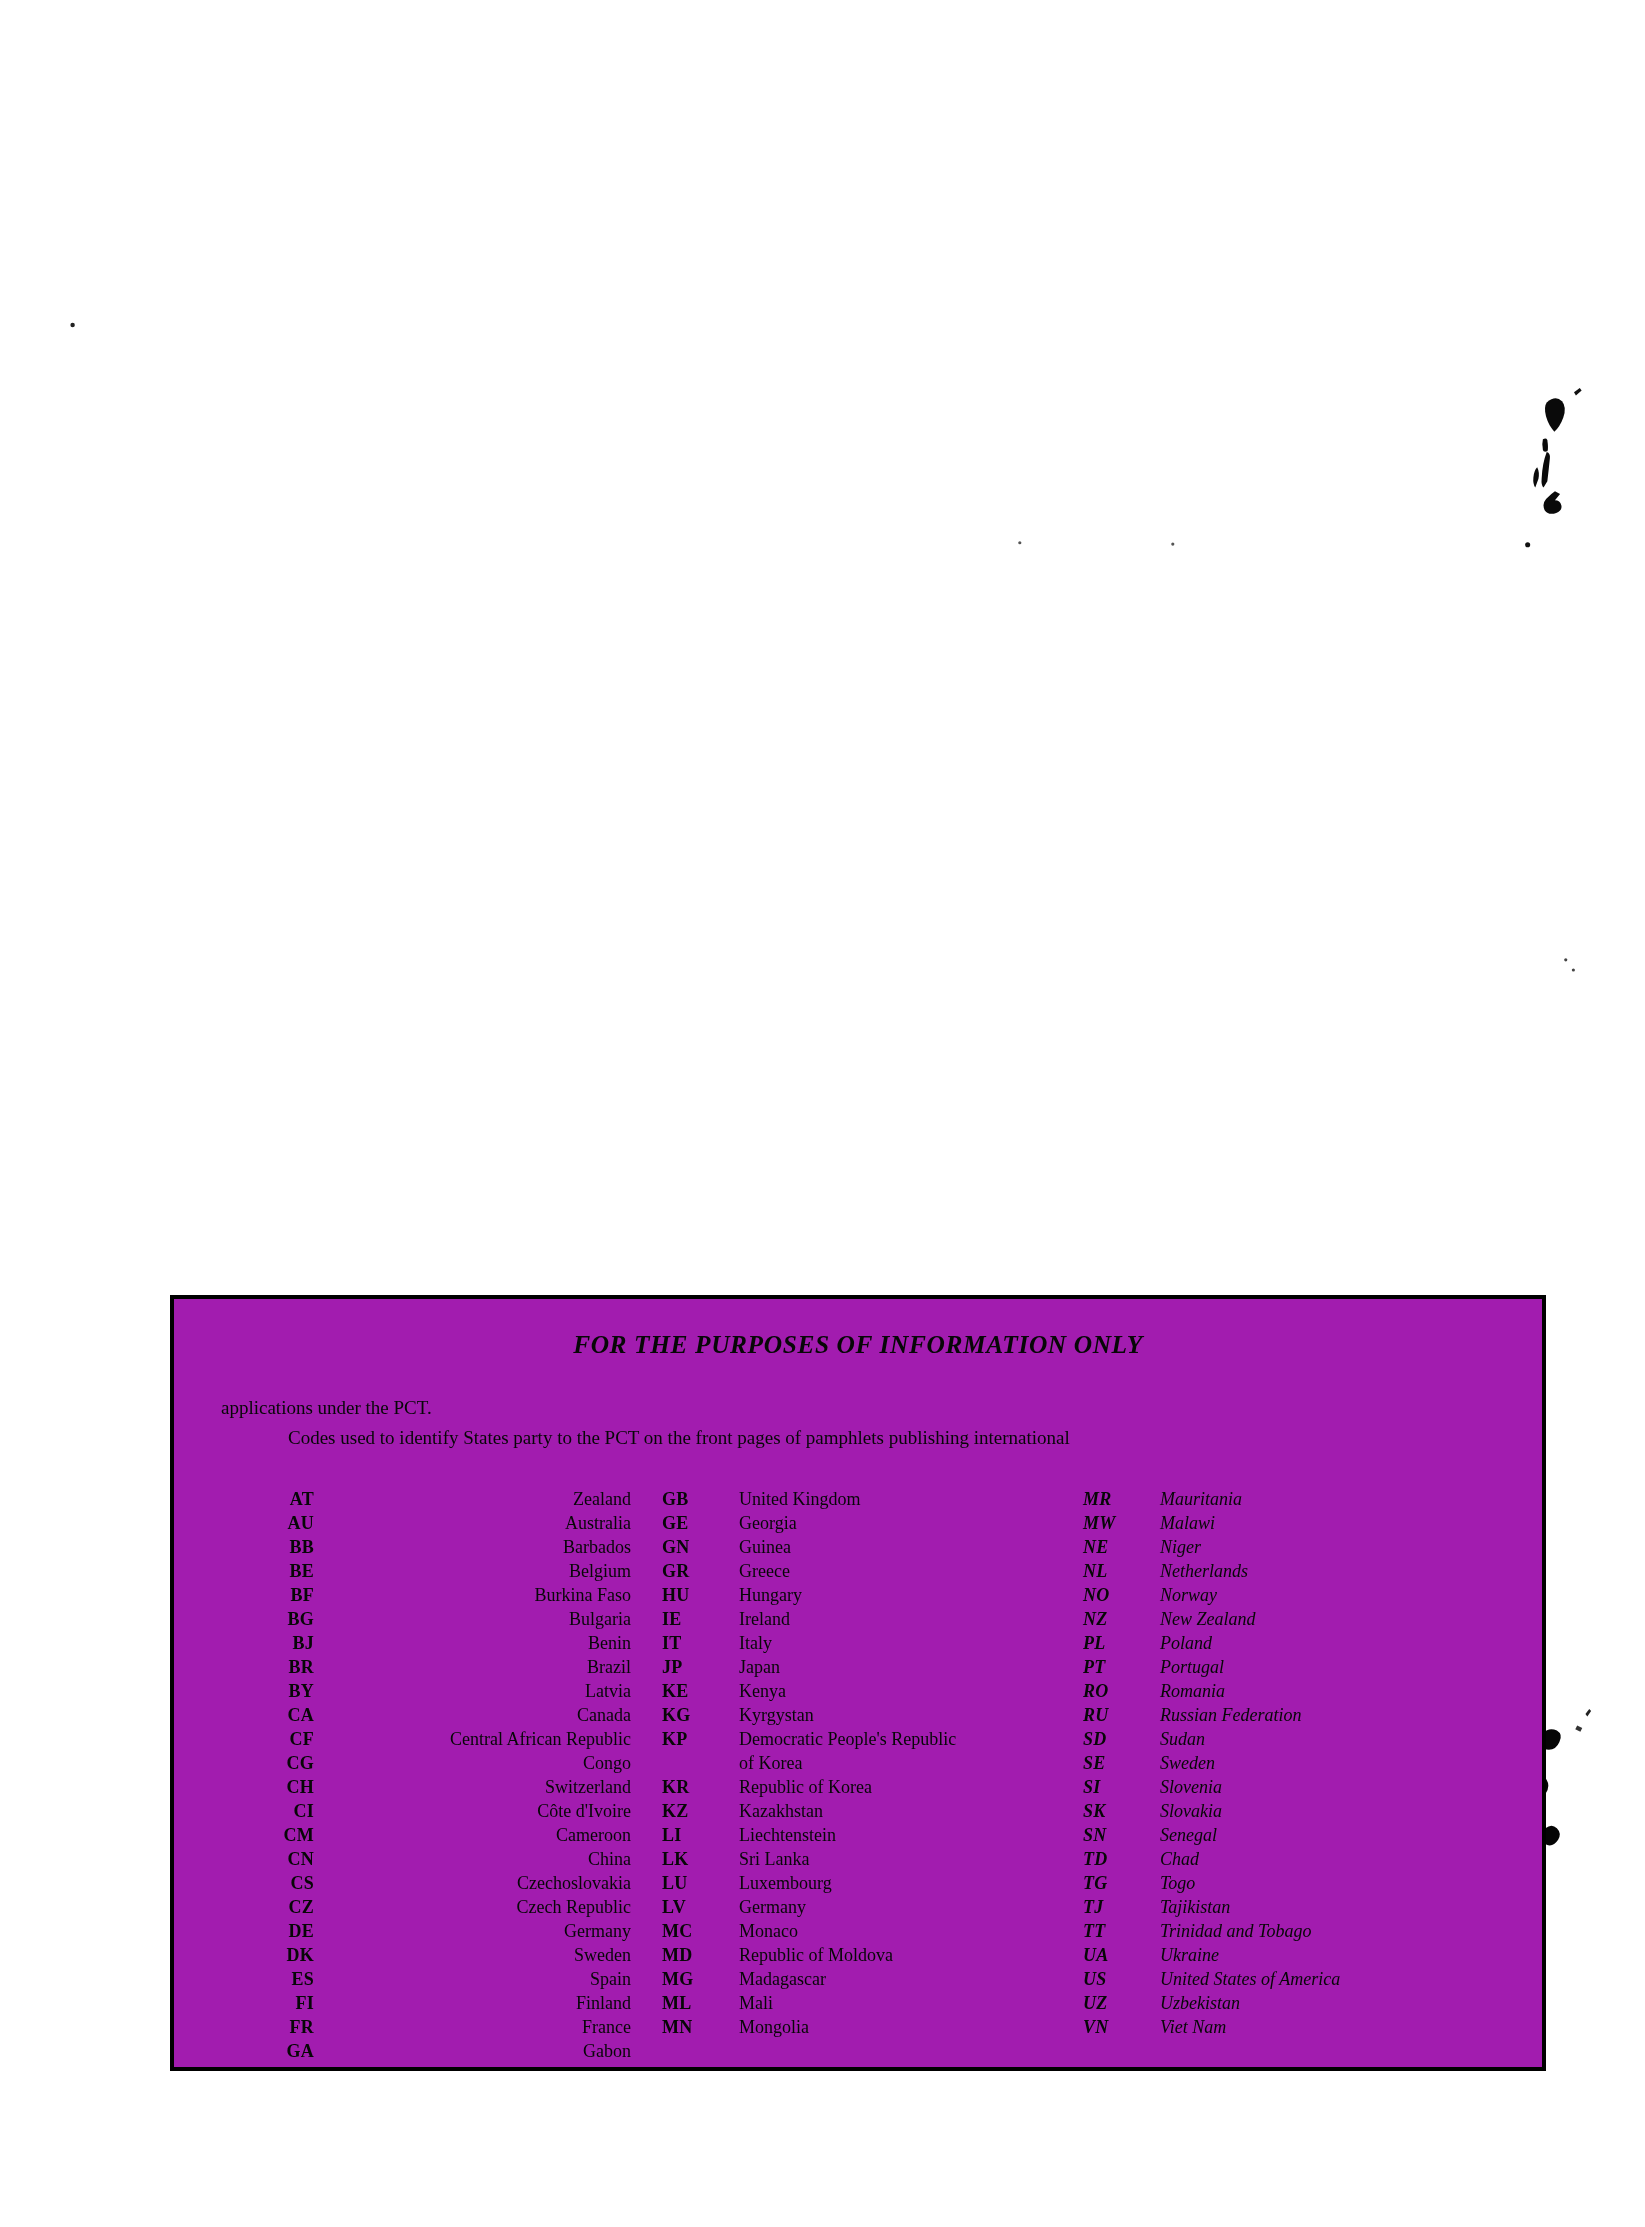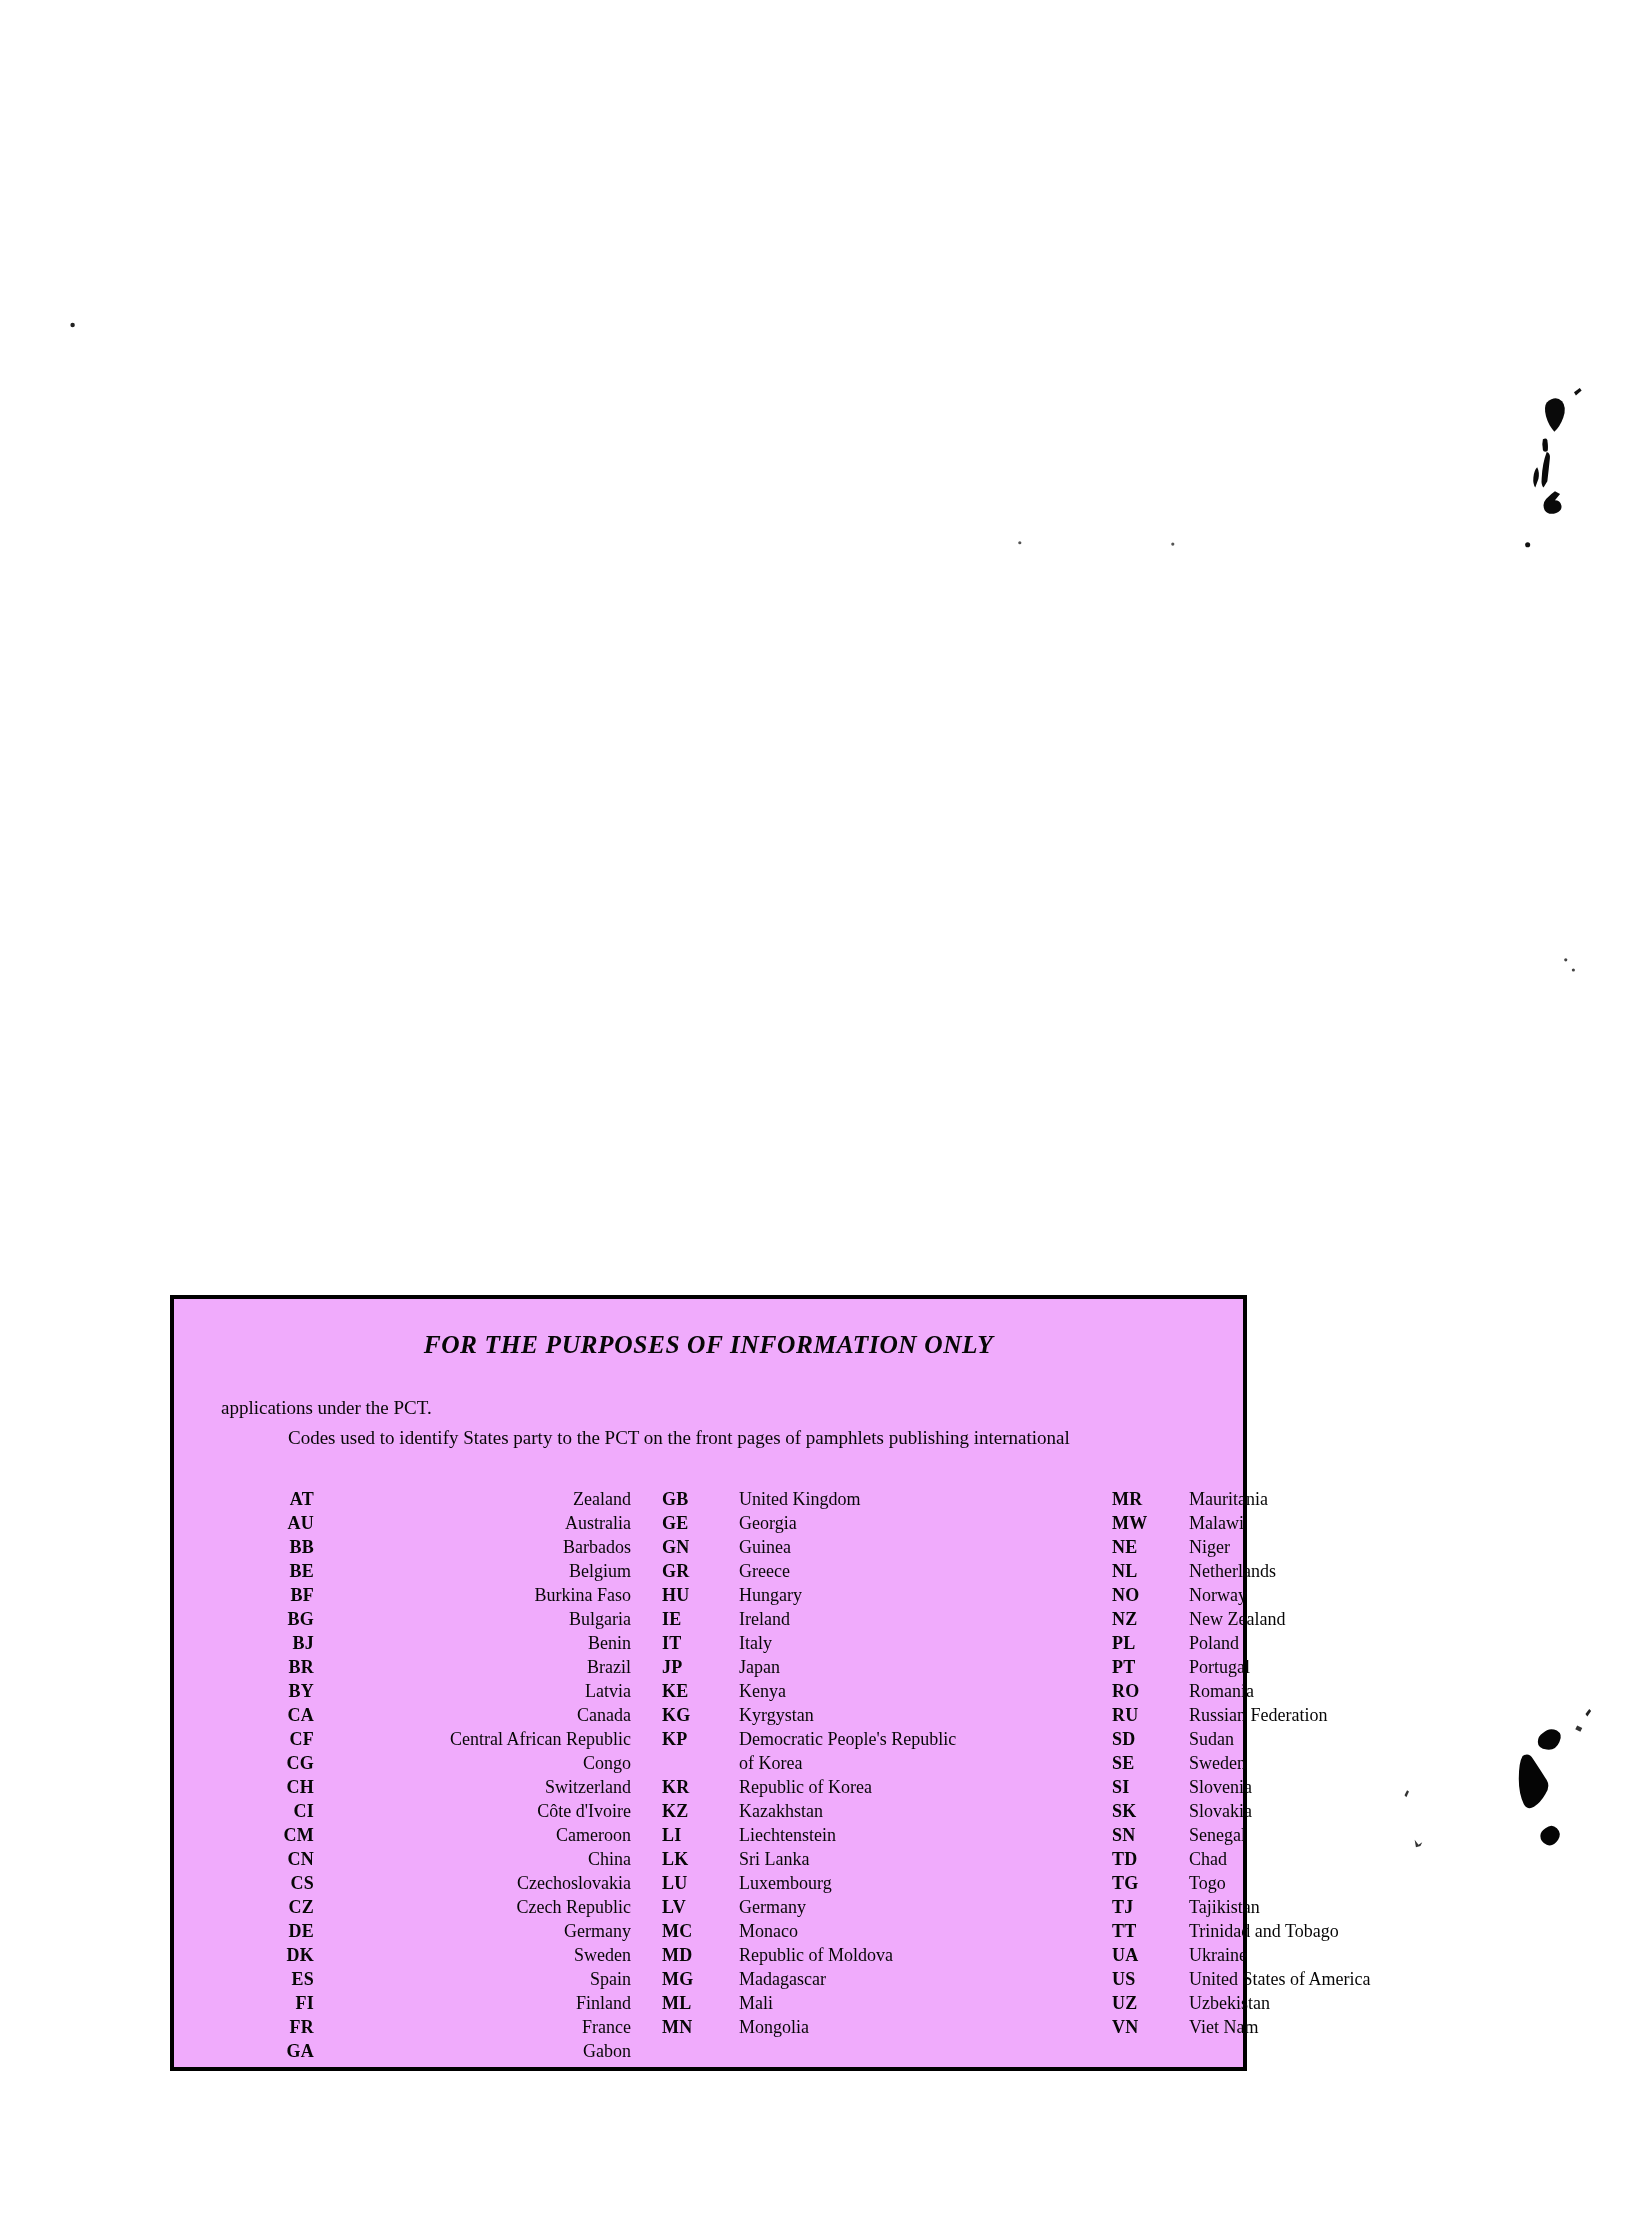--- a/index.html
+++ b/index.html
@@ -7,24 +7,24 @@
     position:relative;
     width:1646px;height:2227px;
     background:#ffffff;
     font-family:"Liberation Serif","DejaVu Serif",serif;
     color:#070707;
     overflow:hidden;
   }
   .info-box{
     position:absolute;
     left:170px;top:1295px;
-    width:1077px;height:776px;
+    width:1376px;height:776px;
     border:4.4px solid #000;
     box-sizing:border-box;
-    background:#f0abfc;
+    background:#a21caf;
   }
   .box-title{
     position:absolute;
     top:30.5px;left:0;width:100%;
     text-align:center;
     font-style:italic;
     font-weight:bold;
     font-size:25.4px;
     letter-spacing:0.6px;
     white-space:nowrap;
@@ -39,21 +39,21 @@
   .iline{white-space:nowrap;}
   .iline.indent{text-indent:67px;}
   .ccol{
     position:absolute;
     top:188px;
     font-size:18px;
     line-height:24px;
   }
   .ccol.c1{left:63px;width:394px;text-align:right;}
   .ccol.c2{left:488px;width:406px;}
-  .ccol.c3{left:938px;width:356px;}
+  .ccol.c3{left:909px;width:356px;font-style:italic;}
   .crow{display:flex;align-items:flex-start;}
   .ccode{
     flex:0 0 77px;
     font-weight:bold;
     letter-spacing:0.3px;
   }
   .cname{
     flex:1 1 auto;
     white-space:pre-line;
   }

